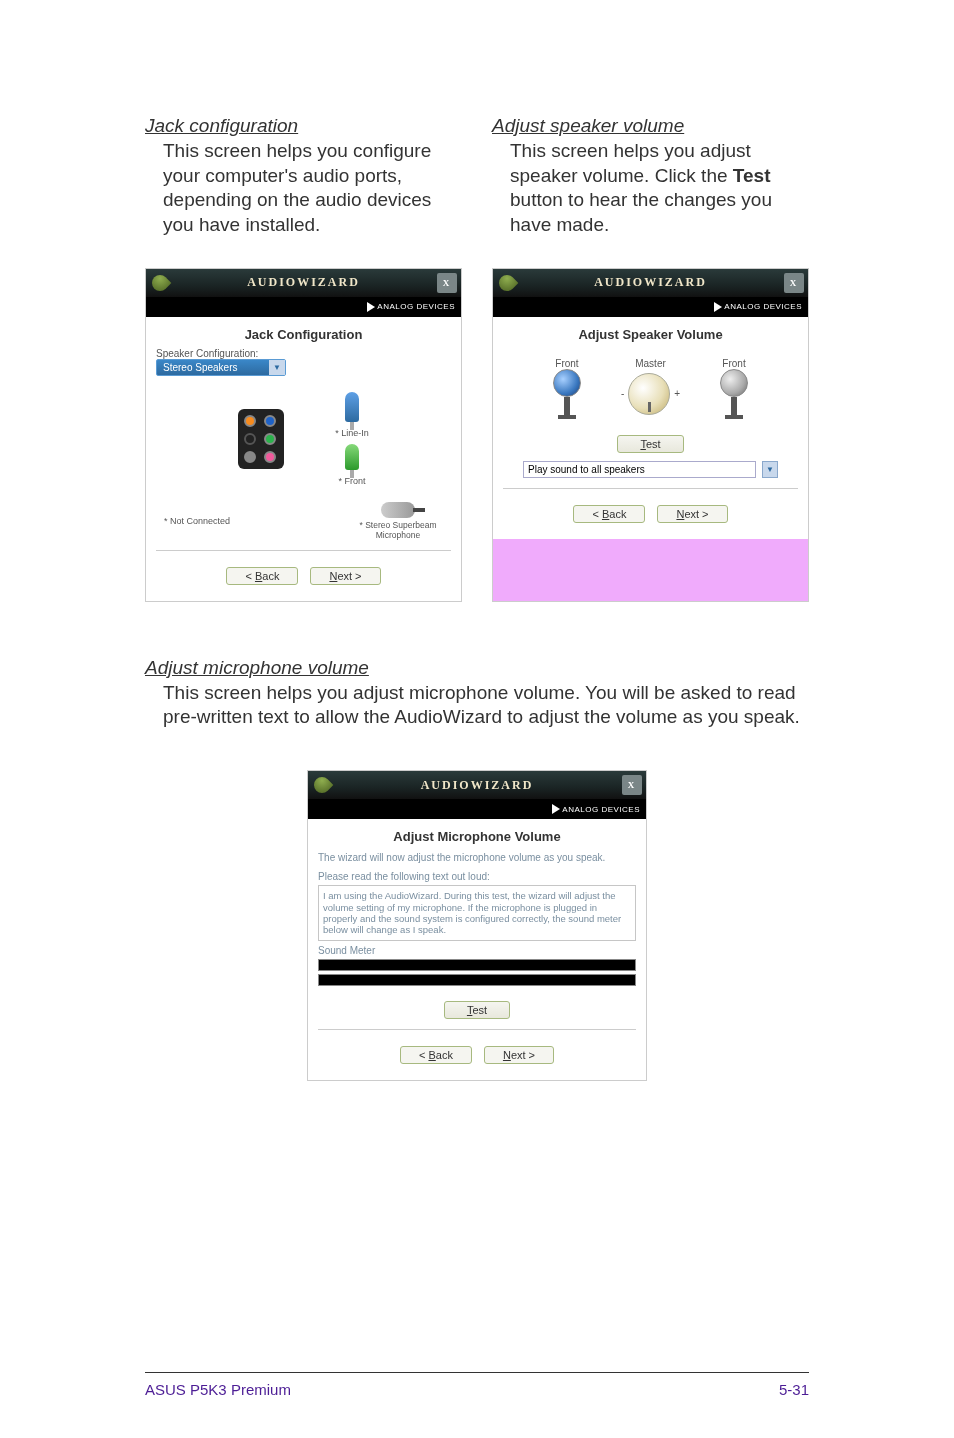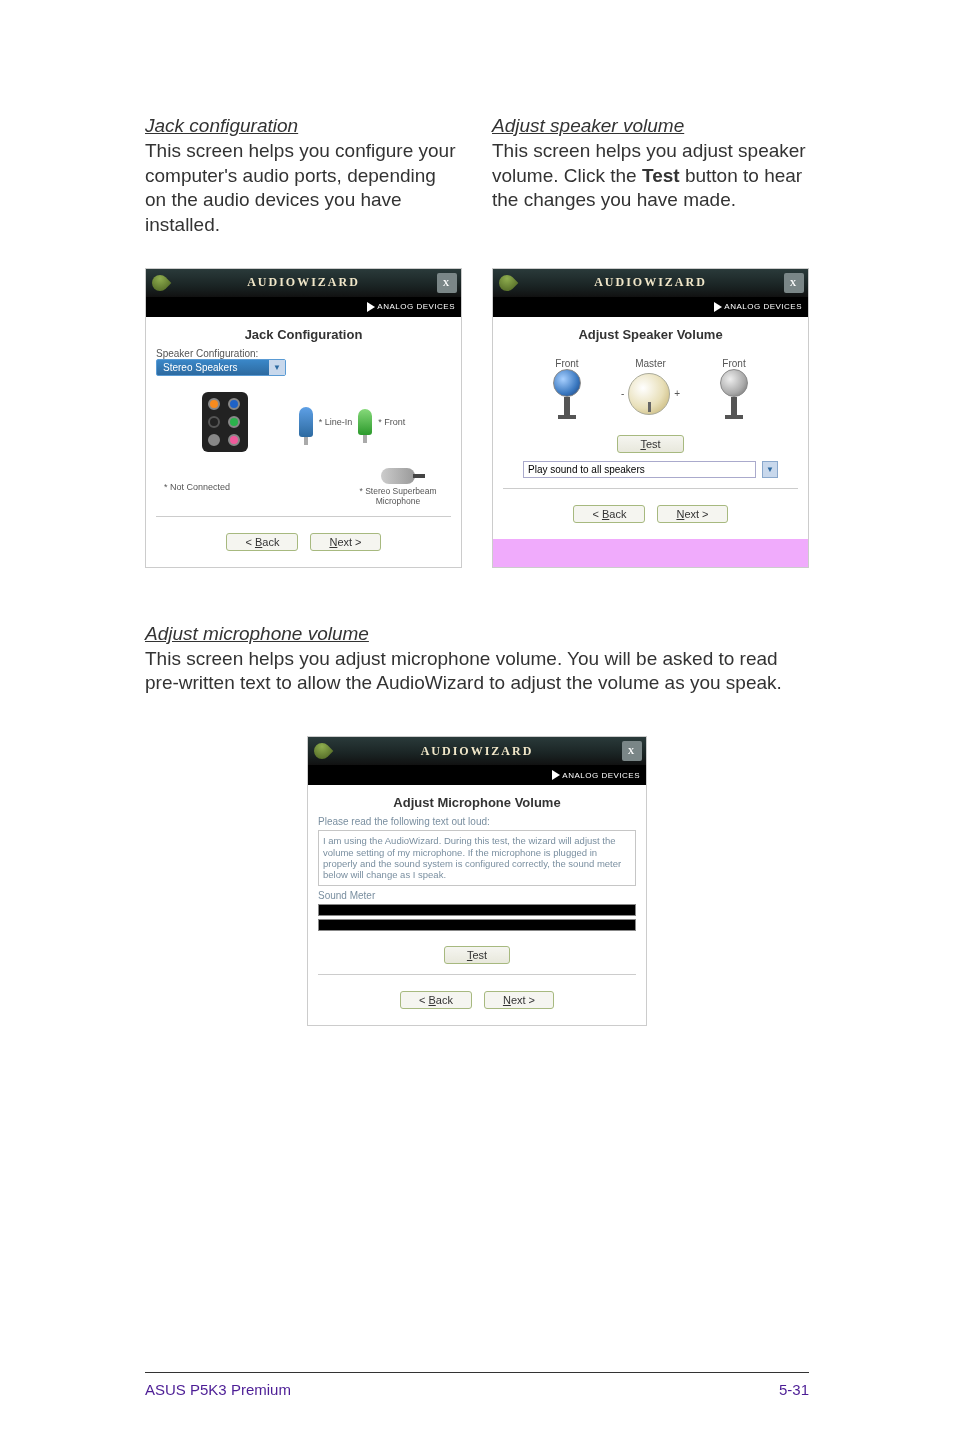--- a/index.html
+++ b/index.html
@@ -26,20 +26,21 @@
     text-decoration: underline;
     font-style: italic;
     font-size: 19px;
     color: #333;
     margin-bottom: 2px;
   }
   .body-text {
     font-size: 19px;
     color: #333;
     line-height: 1.3;
+    margin-left: 18px;
   }
   .bold { font-weight: bold; }
   .img-row {
     display: flex;
     gap: 30px;
     margin-bottom: 55px;
   }
   .wizard-panel {
     width: 318px;
     background: #f0abfc;
@@ -214,21 +215,21 @@
   }
   .btn u { text-decoration: underline; }
   .btn-row {
     display: flex;
     gap: 12px;
     justify-content: center;
     padding: 6px 0;
   }
   .sidecol {
     display:flex;
-    flex-direction:row;
+    flex-direction:column;
     align-items:center;
     gap:6px;
     margin-left:41px;
   }
   .speaker-roww {
     display:flex;
     justify-content:space-around;
     align-items:center;
     padding:10px 30px;
   }
@@ -495,20 +496,21 @@
         <span class="leaf"></span>
         <span>AUDIOWIZARD</span>
         <span class="close">X</span>
       </div>
       <div class="brand-row">
         <span class="tri"></span>
           <span>ANALOG DEVICES</span>
       </div>
       <div class="wizard-content">
         <div class="wizard-heading">Adjust Microphone Volume</div>
+        <div class="description">The wizard will now adjust the microphone volume as you speak.</div>
         <div class="read-label">Please read the following text out loud:</div>
         <div class="read-box">I am using the AudioWizard. During this test, the wizard will adjust the volume setting of my microphone. If the microphone is plugged in properly and the sound system is configured correctly, the sound meter below will change as I speak.</div>
         <div class="sound-meter">Sound Meter</div>
         <div class="meter">
           <div class="meter-bar"></div>
           <div class="meter-bar"></div>
         </div>
 
         <button class="test-btn" style="margin-top:12px;"><u>T</u>est</button>
 

